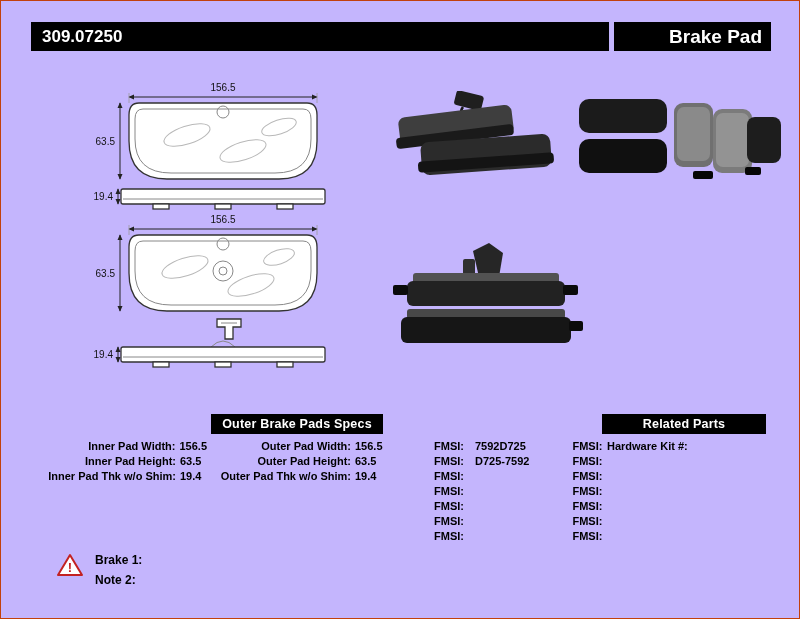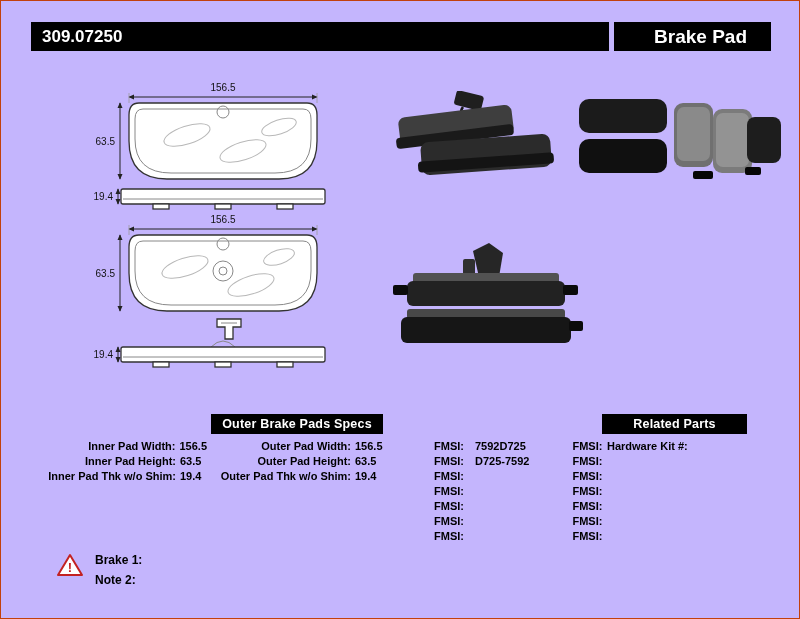--- a/index.html
+++ b/index.html
@@ -6,21 +6,21 @@
   html,body { background:#fff; }
   body { font-family:"Liberation Sans", sans-serif; }
 
   .page { position:relative; width:800px; height:619px; background:#c4b5fd;
           border:1px solid #c2410c; border-radius:0; overflow:hidden; }
 
   
   .hdr { position:absolute; background:#000; color:#fff; top:21px; height:29px;
          display:flex; align-items:center; font-weight:bold; }
   #hdr-left  { left:30px;  width:578px; padding-left:11px;  font-size:17px; }
-  #hdr-right { left:613px; width:157px; padding-right:24px;  font-size:19px; justify-content:flex-end; }
+  #hdr-right { left:613px; width:157px; padding-right:9px;  font-size:19px; justify-content:flex-end; }
 
   
   .abs-svg { position:absolute; }
   .diagrams .outline { fill:#fff; stroke:#333; stroke-width:1.3; }
   .diagrams .inline  { fill:none; stroke:#888; stroke-width:1; }
   .diagrams .stamp   { fill:none; stroke:#b8b8b8; stroke-width:1; }
   .diagrams .dim     { font-size:10px; fill:#111; }
   .diagrams .dimline { stroke:#222; stroke-width:1; }
   .diagrams .extline { stroke:#999; stroke-width:0.8; }
 
@@ -157,21 +157,21 @@
       <rect x="14" y="190" width="158" height="25" rx="6" fill="#222222"></rect>
       <rect x="14" y="218" width="158" height="10" rx="3" fill="#484848"></rect>
       <rect x="8" y="226" width="170" height="26" rx="6" fill="#161616"></rect>
       <rect x="0" y="194" width="15" height="10" rx="2" fill="#0b0b0b"></rect>
       <rect x="170" y="194" width="15" height="10" rx="2" fill="#0b0b0b"></rect>
       <rect x="176" y="230" width="14" height="10" rx="2" fill="#0b0b0b"></rect>
     </g>
   </svg>
 
   <div class="spec-head" style="left:210px; width:172px;">Outer Brake Pads Specs</div>
-  <div class="spec-head" style="left:601px; width:145px;">Related Parts</div>
+  <div class="spec-head" style="left:601px; width:164px;">Related Parts</div>
 
   <div class="spec-col" id="inner-col">
     <div class="spec-row">
       <span class="lbl-right">Inner Pad Width:</span>
       <span class="val">156.5</span>
     </div>
     <div class="spec-row">
       <span class="lbl-right">Inner Pad Height:</span>
       <span class="val">63.5</span>
     </div>

